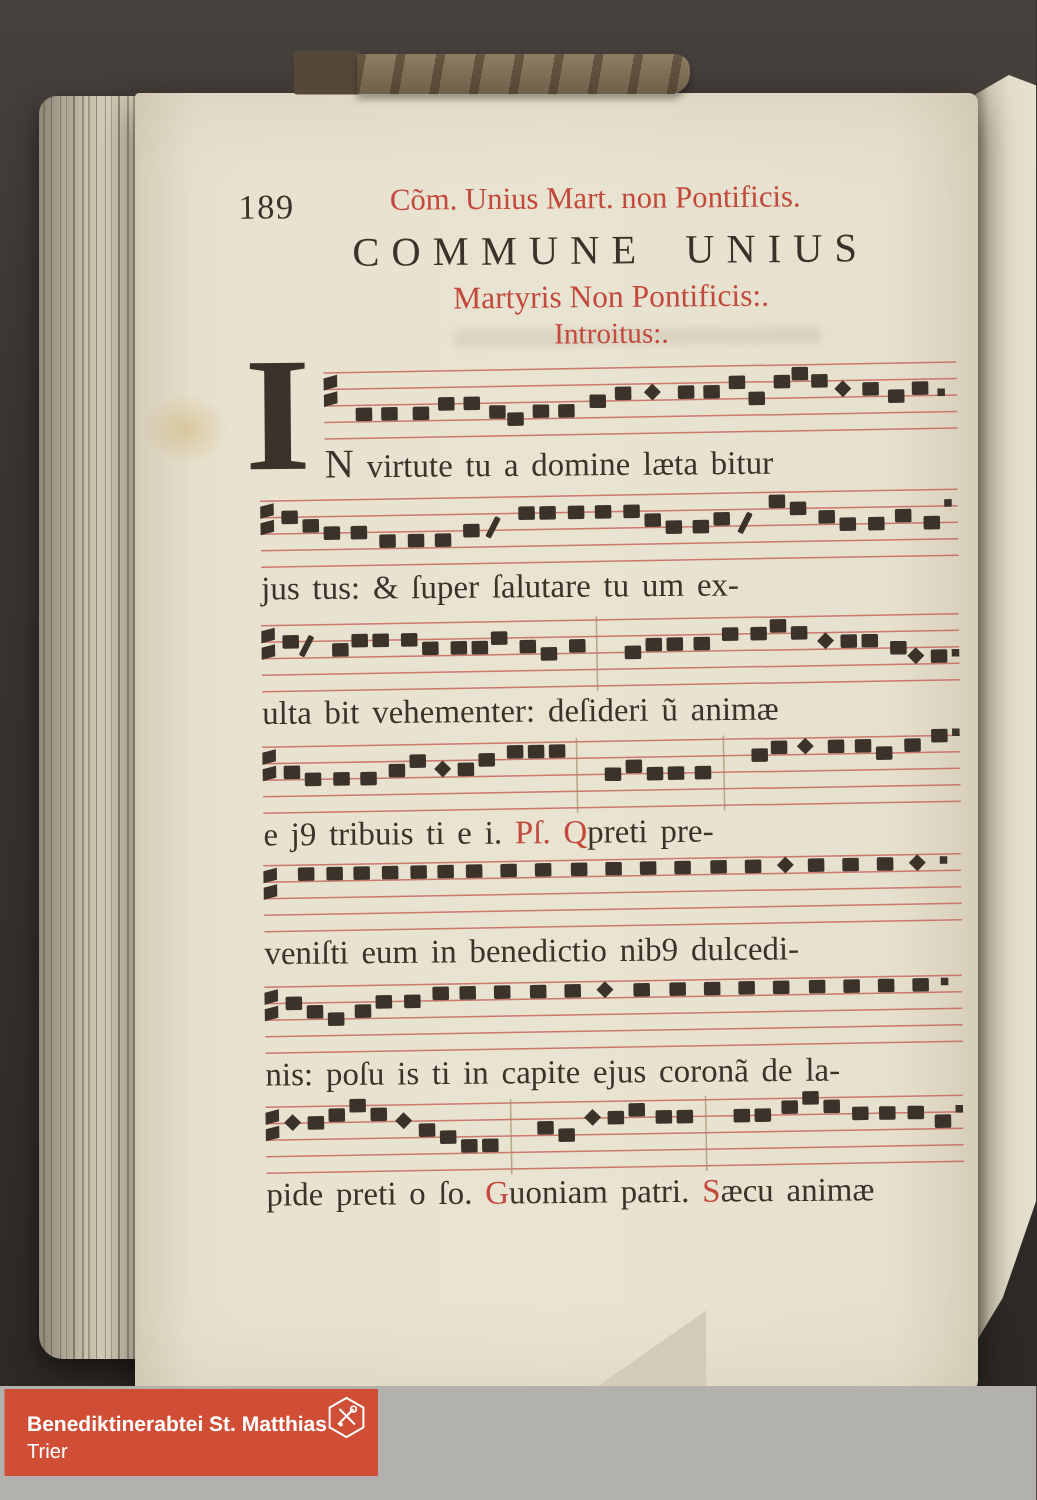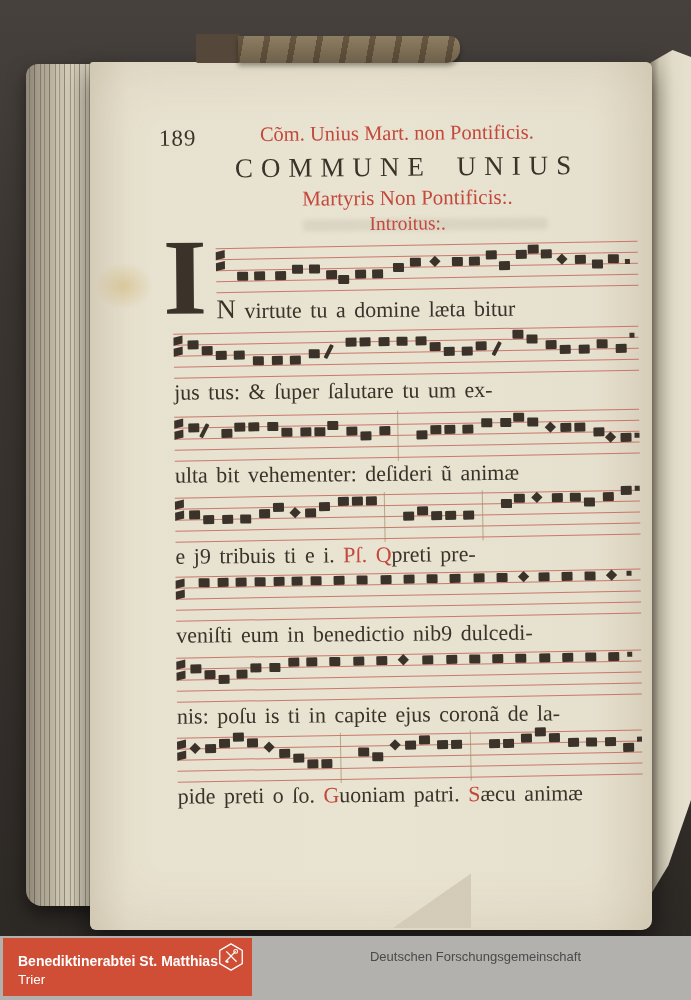--- a/index.html
+++ b/index.html
@@ -60,21 +60,21 @@
   .nb{width:1px;height:50px;top:-2px;background:#a28b6b;opacity:.7;}
   .nk{width:10px;height:26px;top:3px;}
   .nk::before,.nk::after{content:"";position:absolute;left:0;width:9px;height:8px;
     background:var(--ink,#3b332a);transform:skewY(-14deg);}
   .nk::before{top:0}.nk::after{top:11px}
   .lyric{position:absolute;top:48px;left:0;right:0;font-size:22px;word-spacing:3px;
     white-space:nowrap;color:var(--ink,#3b332a);}
   .lyric .red{color:var(--rubric,#c2493c);}
   .lyric .cap{font-size:27px;}
   
-  .banner{position:absolute;left:0;right:0;bottom:0;height:64px;
+  .banner{position:absolute;left:0;right:0;bottom:0;height:76px;
     background:var(--banner-bg,#b2b1ae);font-family:"Liberation Sans","DejaVu Sans",sans-serif;}
   .redbox{position:absolute;left:3px;top:2px;width:249px;height:58px;background:var(--banner-red,#d04e36);}
   .inst{position:absolute;left:15px;top:15px;font-size:14px;font-weight:bold;color:#fff;white-space:nowrap;}
   .city{position:absolute;left:15px;top:34px;font-size:13.5px;color:#fff;}
   .crest{position:absolute;right:6px;top:4px;width:30px;height:30px;}
   .funding{position:absolute;right:110px;top:13px;text-align:right;font-size:13px;
     line-height:1.3;color:var(--funding,#4a4a4a);white-space:nowrap;}
   .dfg{position:absolute;right:10px;top:7px;font-size:40px;font-weight:900;
     letter-spacing:1px;color:var(--dfg,#8a8a8a);transform:scaleY(1.02);}
 </style>
@@ -369,16 +369,15 @@
       <div class="city">Trier</div>
       <svg class="crest" viewBox="0 0 32 32">
         <polygon points="16,2 28,9 28,23 16,30 4,23 4,9" fill="none" stroke="#ffffff" stroke-width="1.4"></polygon>
         <line x1="10" y1="21" x2="21" y2="10" stroke="#ffffff" stroke-width="1.4"></line>
         <line x1="11" y1="10" x2="22" y2="21" stroke="#ffffff" stroke-width="1.4"></line>
         <circle cx="21" cy="10" r="2" fill="none" stroke="#ffffff" stroke-width="1.2"></circle>
         <circle cx="12" cy="21" r="1.4" fill="#ffffff"></circle>
       </svg>
     </div>
     <div class="funding">
-      <div>Deutschen Forschungsgemeinschaft</div>
     </div>
   </div>
 </div>
 
 </body></html>

